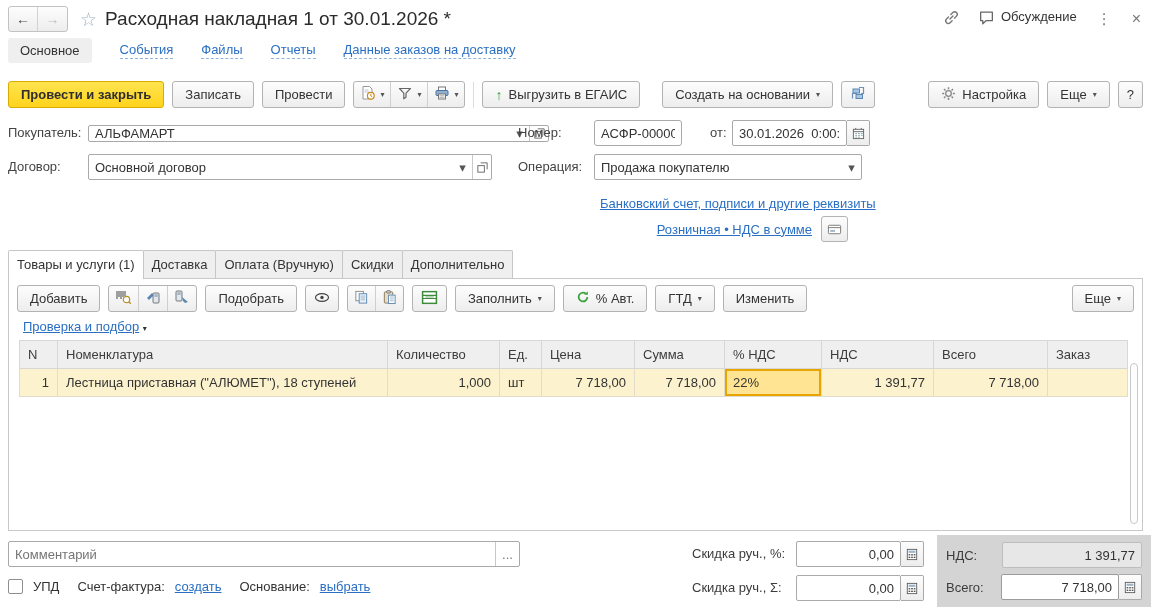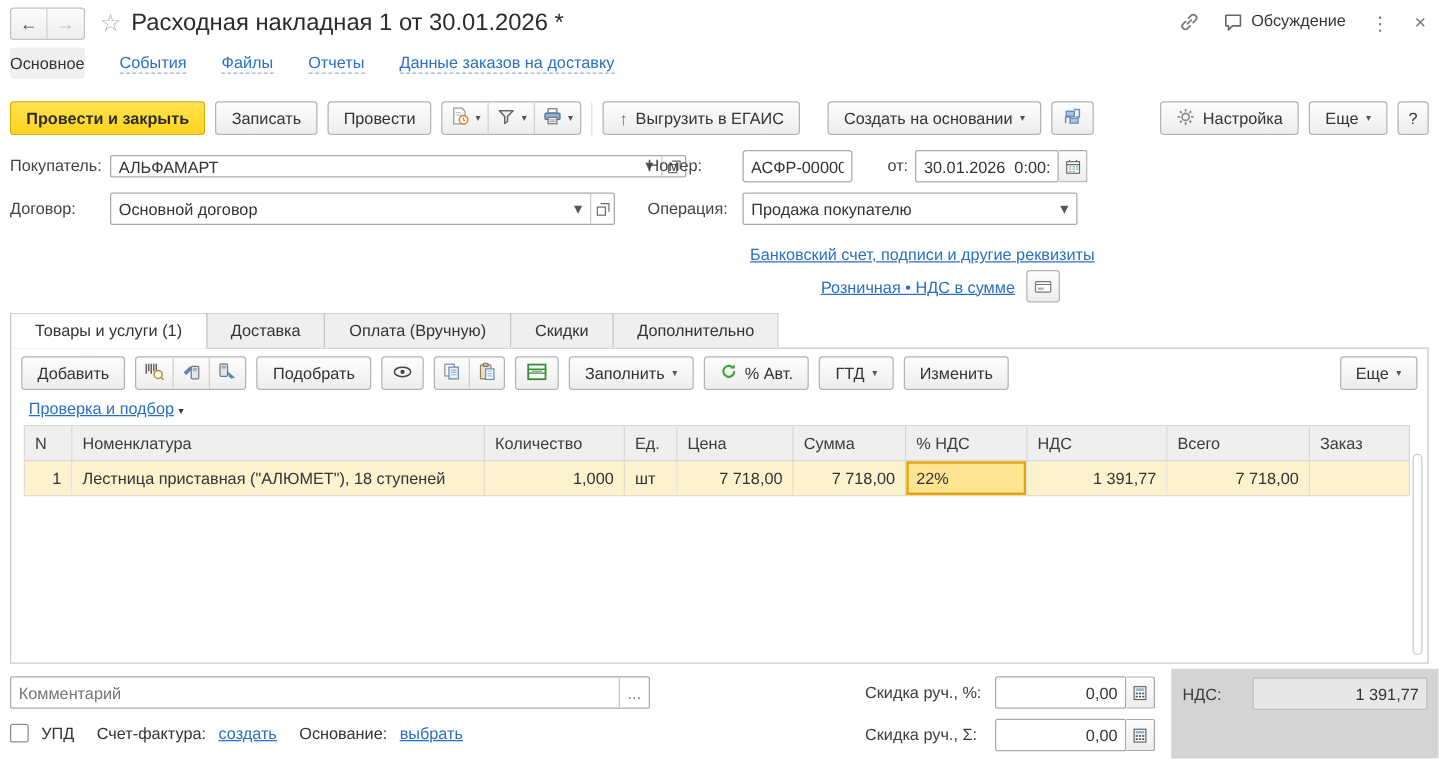--- a/index.html
+++ b/index.html
@@ -15,21 +15,21 @@
   .histbtn.fwd { color:#bdbdbd; }
   .star { font-size:19px; color:#9fb0c2; margin:0 8px 0 12px; cursor:pointer; }
   .title { font-size:19px; font-weight:400; color:#2b2b2b; margin:0; white-space:nowrap; }
   .tb-right { margin-left:auto; display:flex; align-items:center; gap:18px; color:#555; }
   .tb-right .discuss { display:flex; align-items:flex-start; gap:6px; cursor:pointer; color:#333; }
   .kebab { font-size:15px; color:#777; cursor:pointer; padding:0 2px; }
   .closex { font-size:16px; color:#777; cursor:pointer; }
 
   
   .navrow { display:flex; align-items:center; gap:28px; padding:2px 8px 10px 8px; }
-  .nav-active { background:#efefef; border-radius:3px; padding:5px 0; color:#333; cursor:default; }
+  .nav-active { background:#efefef; border-radius:3px; padding:5px 12px; color:#333; cursor:default; }
   .navlink { color:#2a6fc4; text-decoration:none; border-bottom:1px dashed #8fb3dd; padding-bottom:1px; cursor:pointer; }
 
   
   .toolbar { display:flex; align-items:center; gap:8px; padding:8px 8px 10px 8px; }
   .btn { display:inline-flex; align-items:center; gap:6px; height:27px; padding:0 12px;
          background:linear-gradient(#fdfdfd,#ededed); border:1px solid #b3b3b3; border-radius:3px;
          font-size:13px; color:#333; cursor:pointer; white-space:nowrap; }
   .btn-yellow { background:linear-gradient(#ffe44f,#ffd31d); border-color:#d8ad00; font-weight:bold; color:#2e2e2e; }
   .caret { font-size:8px; color:#555; line-height:1; }
   .icon-group { display:inline-flex; align-items:stretch; border:1px solid #b3b3b3; border-radius:3px;
@@ -51,21 +51,21 @@
   .fbtn.bl { border-left:1px solid #c9c9c9; }
   .attachbtn { width:23px; border:1px solid #a9a9a9; border-left:none; border-radius:0 2px 2px 0;
                background:linear-gradient(#fdfdfd,#ededed); display:flex; align-items:center; justify-content:center; cursor:pointer; }
   .plainfield { border:1px solid #a9a9a9; border-radius:3px; }
   .link { color:#2a6fc4; text-decoration:underline; cursor:pointer; }
   .sqbtn { width:27px; height:26px; border:1px solid #b3b3b3; border-radius:3px; background:linear-gradient(#fdfdfd,#ededed);
            display:flex; align-items:center; justify-content:center; cursor:pointer; }
 
   
   .tabs { display:flex; align-items:flex-end; margin:4px 8px 0 8px; position:relative; z-index:2; }
-  .tab { padding:6px 19px; background:#efefef; border:1px solid #c6c6c6; border-bottom:none; border-radius:2px 2px 0 0;
+  .tab { padding:6px 8px; background:#efefef; border:1px solid #c6c6c6; border-bottom:none; border-radius:2px 2px 0 0;
          margin-right:-1px; cursor:pointer; color:#333; }
   .tab.active { background:#fff; position:relative; z-index:3; padding-bottom:7px; margin-bottom:-1px; }
 
   
   .panel { position:relative; margin:0 8px; border:1px solid #c9c9c9; height:253px; background:#fff; }
   .panel-toolbar { display:flex; align-items:center; gap:8px; padding:6px 8px 4px 8px; }
   .checkrow { padding:3px 0 6px 14px; }
   .items-table { border-collapse:collapse; table-layout:fixed; margin-left:10px; width:1108px; }
   .items-table th { background:#efefef; border:1px solid #d7d7d7; padding:6px 8px; font-weight:normal; text-align:left; color:#3c3c3c; }
   .items-table td { border:1px solid #e2ddcb; padding:6px 8px; background:#fcf2ce; color:#333; overflow:hidden; white-space:nowrap; }
@@ -485,16 +485,36 @@
       <a class="link">выбрать</a>
     </div>
 
     <div class="totals">
       <div class="trow">
         <span class="tl">НДС:</span>
         <div class="tfield">
             <input class="fin ro" readonly="" value="1 391,77" style="">
           </div>
       </div>
+      <div class="trow">
+        <span class="tl">Всего:</span>
+        <div class="tfield">
+          <input class="fin" value="7 718,00" style="">
+          <span class="attachbtn" style="height:26px;">
+            <svg width="12" height="13" viewBox="0 0 14 15">
+                <rect x="1.5" y="1.5" width="11" height="12" fill="#fff" stroke="#555"></rect>
+                <rect x="3" y="3" width="8" height="2.6" fill="#9db4c9"></rect>
+                <g fill="#555">
+                  <rect x="3" y="7" width="2" height="1.6"></rect>
+                  <rect x="6" y="7" width="2" height="1.6"></rect>
+                  <rect x="9" y="7" width="2" height="1.6"></rect>
+                  <rect x="3" y="10" width="2" height="1.6"></rect>
+                  <rect x="6" y="10" width="2" height="1.6"></rect>
+                  <rect x="9" y="10" width="2" height="1.6"></rect>
+                </g>
+              </svg>
+          </span>
+        </div>
+      </div>
     </div>
   </div>
 
 </div>
 
 </body></html>

